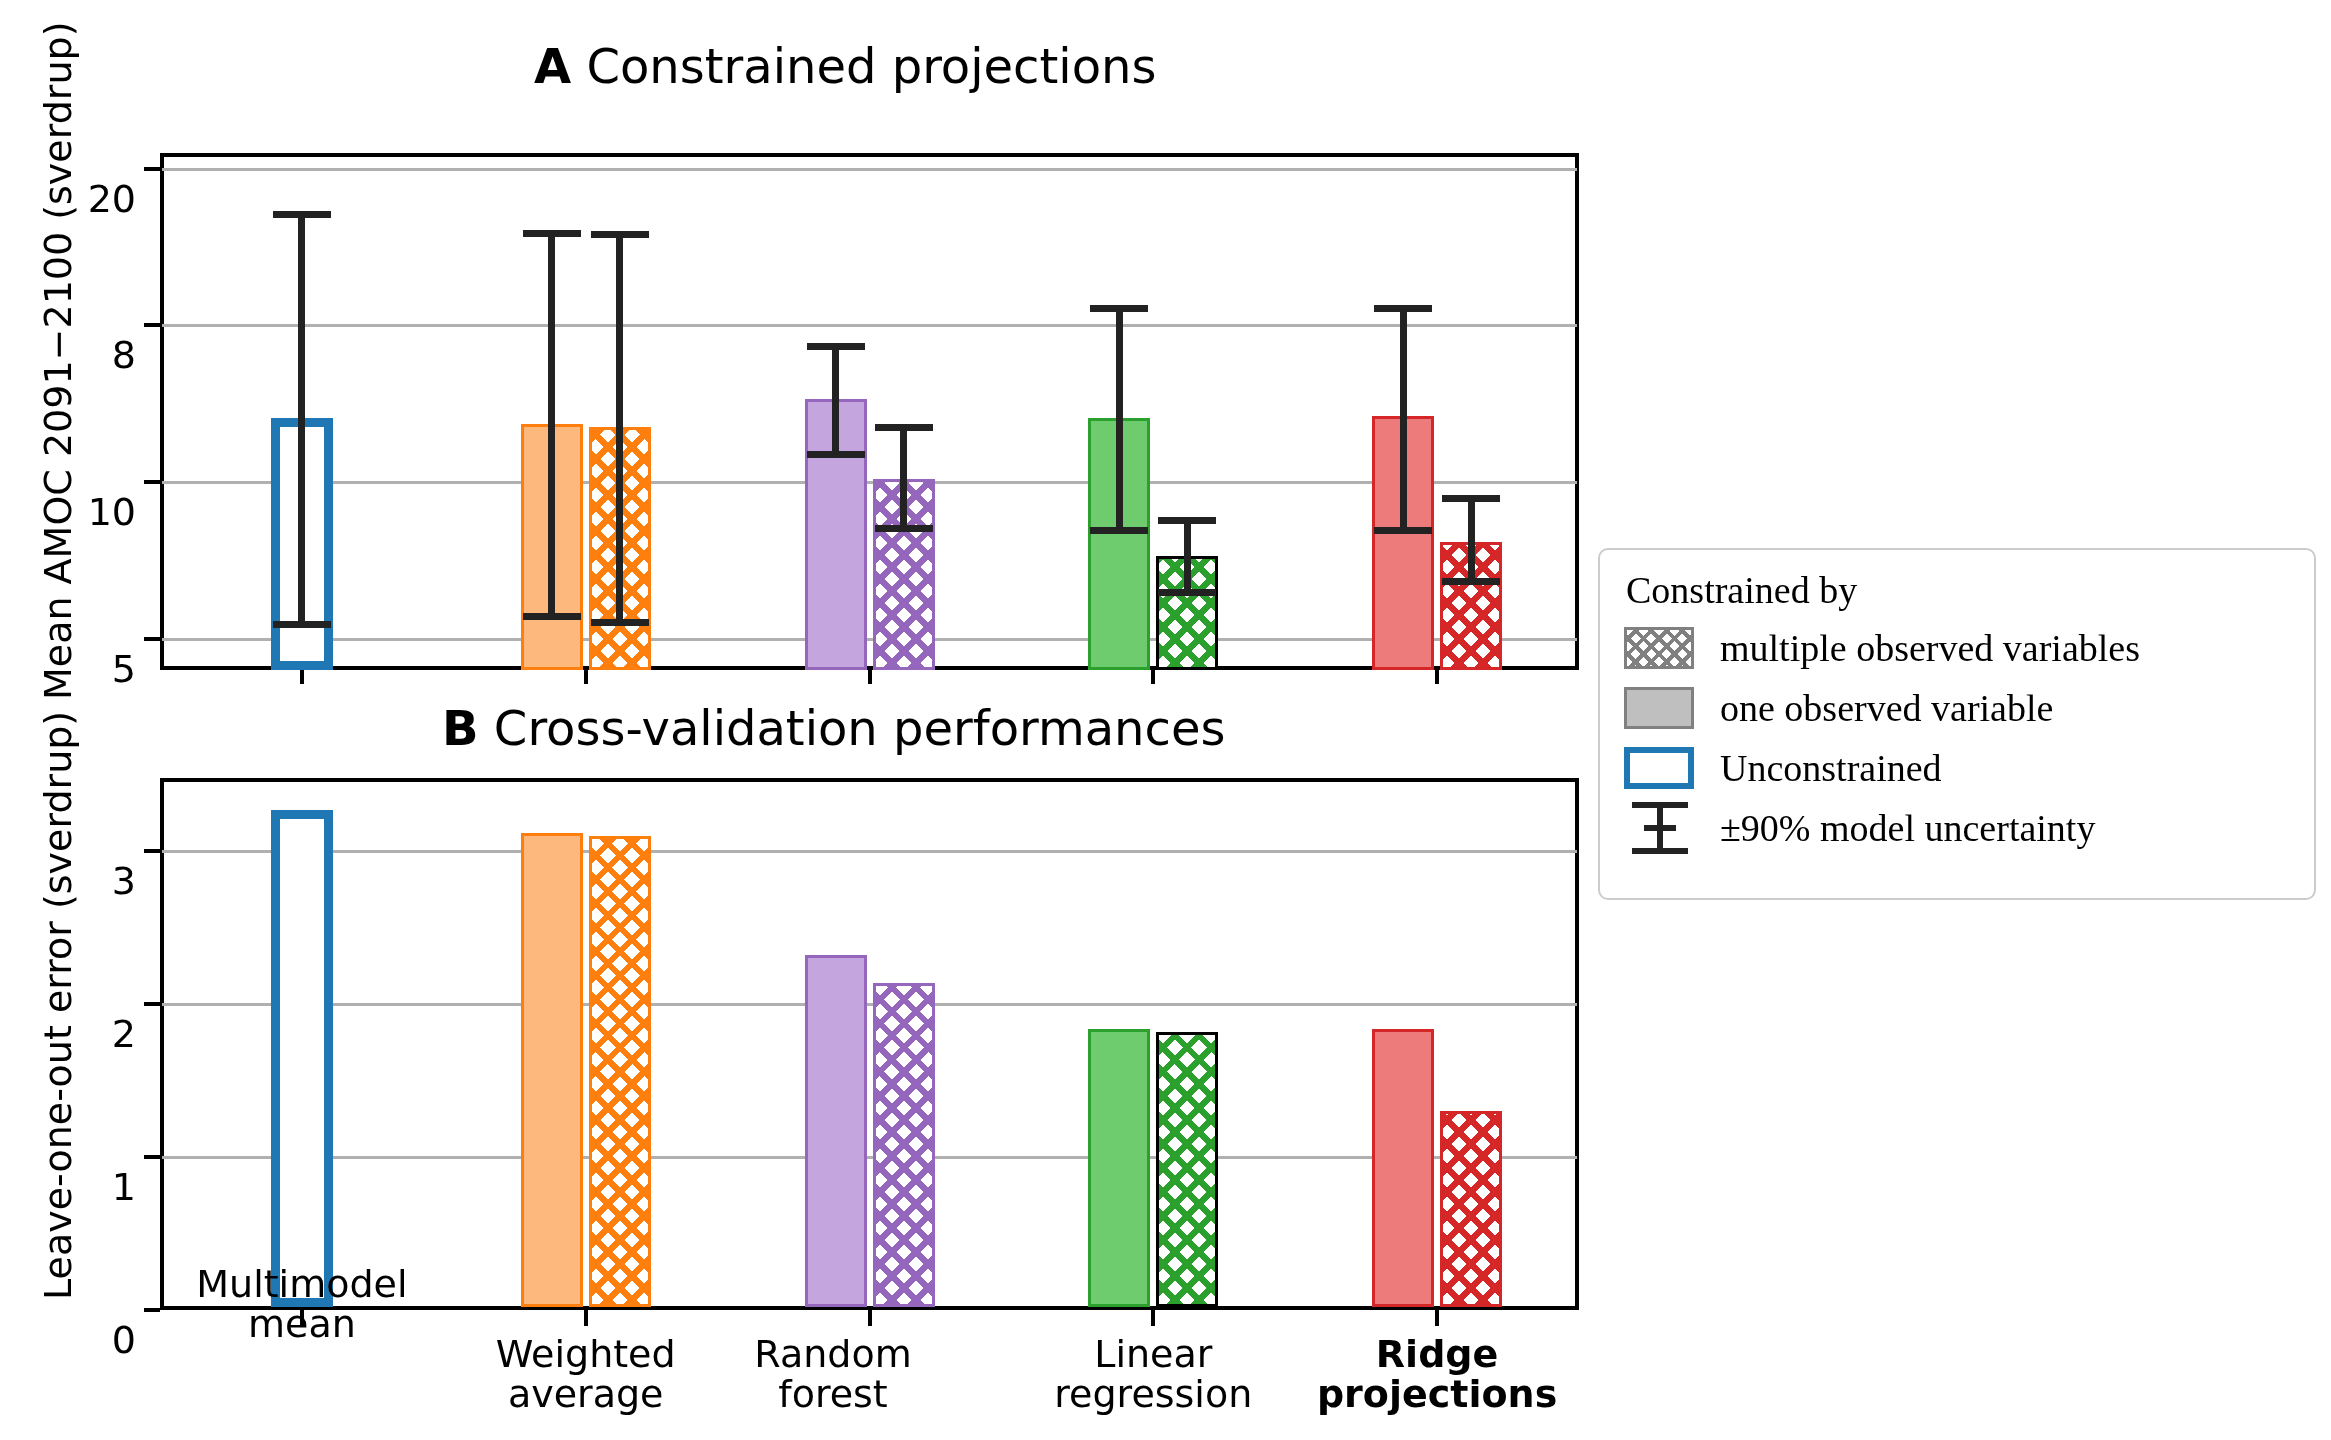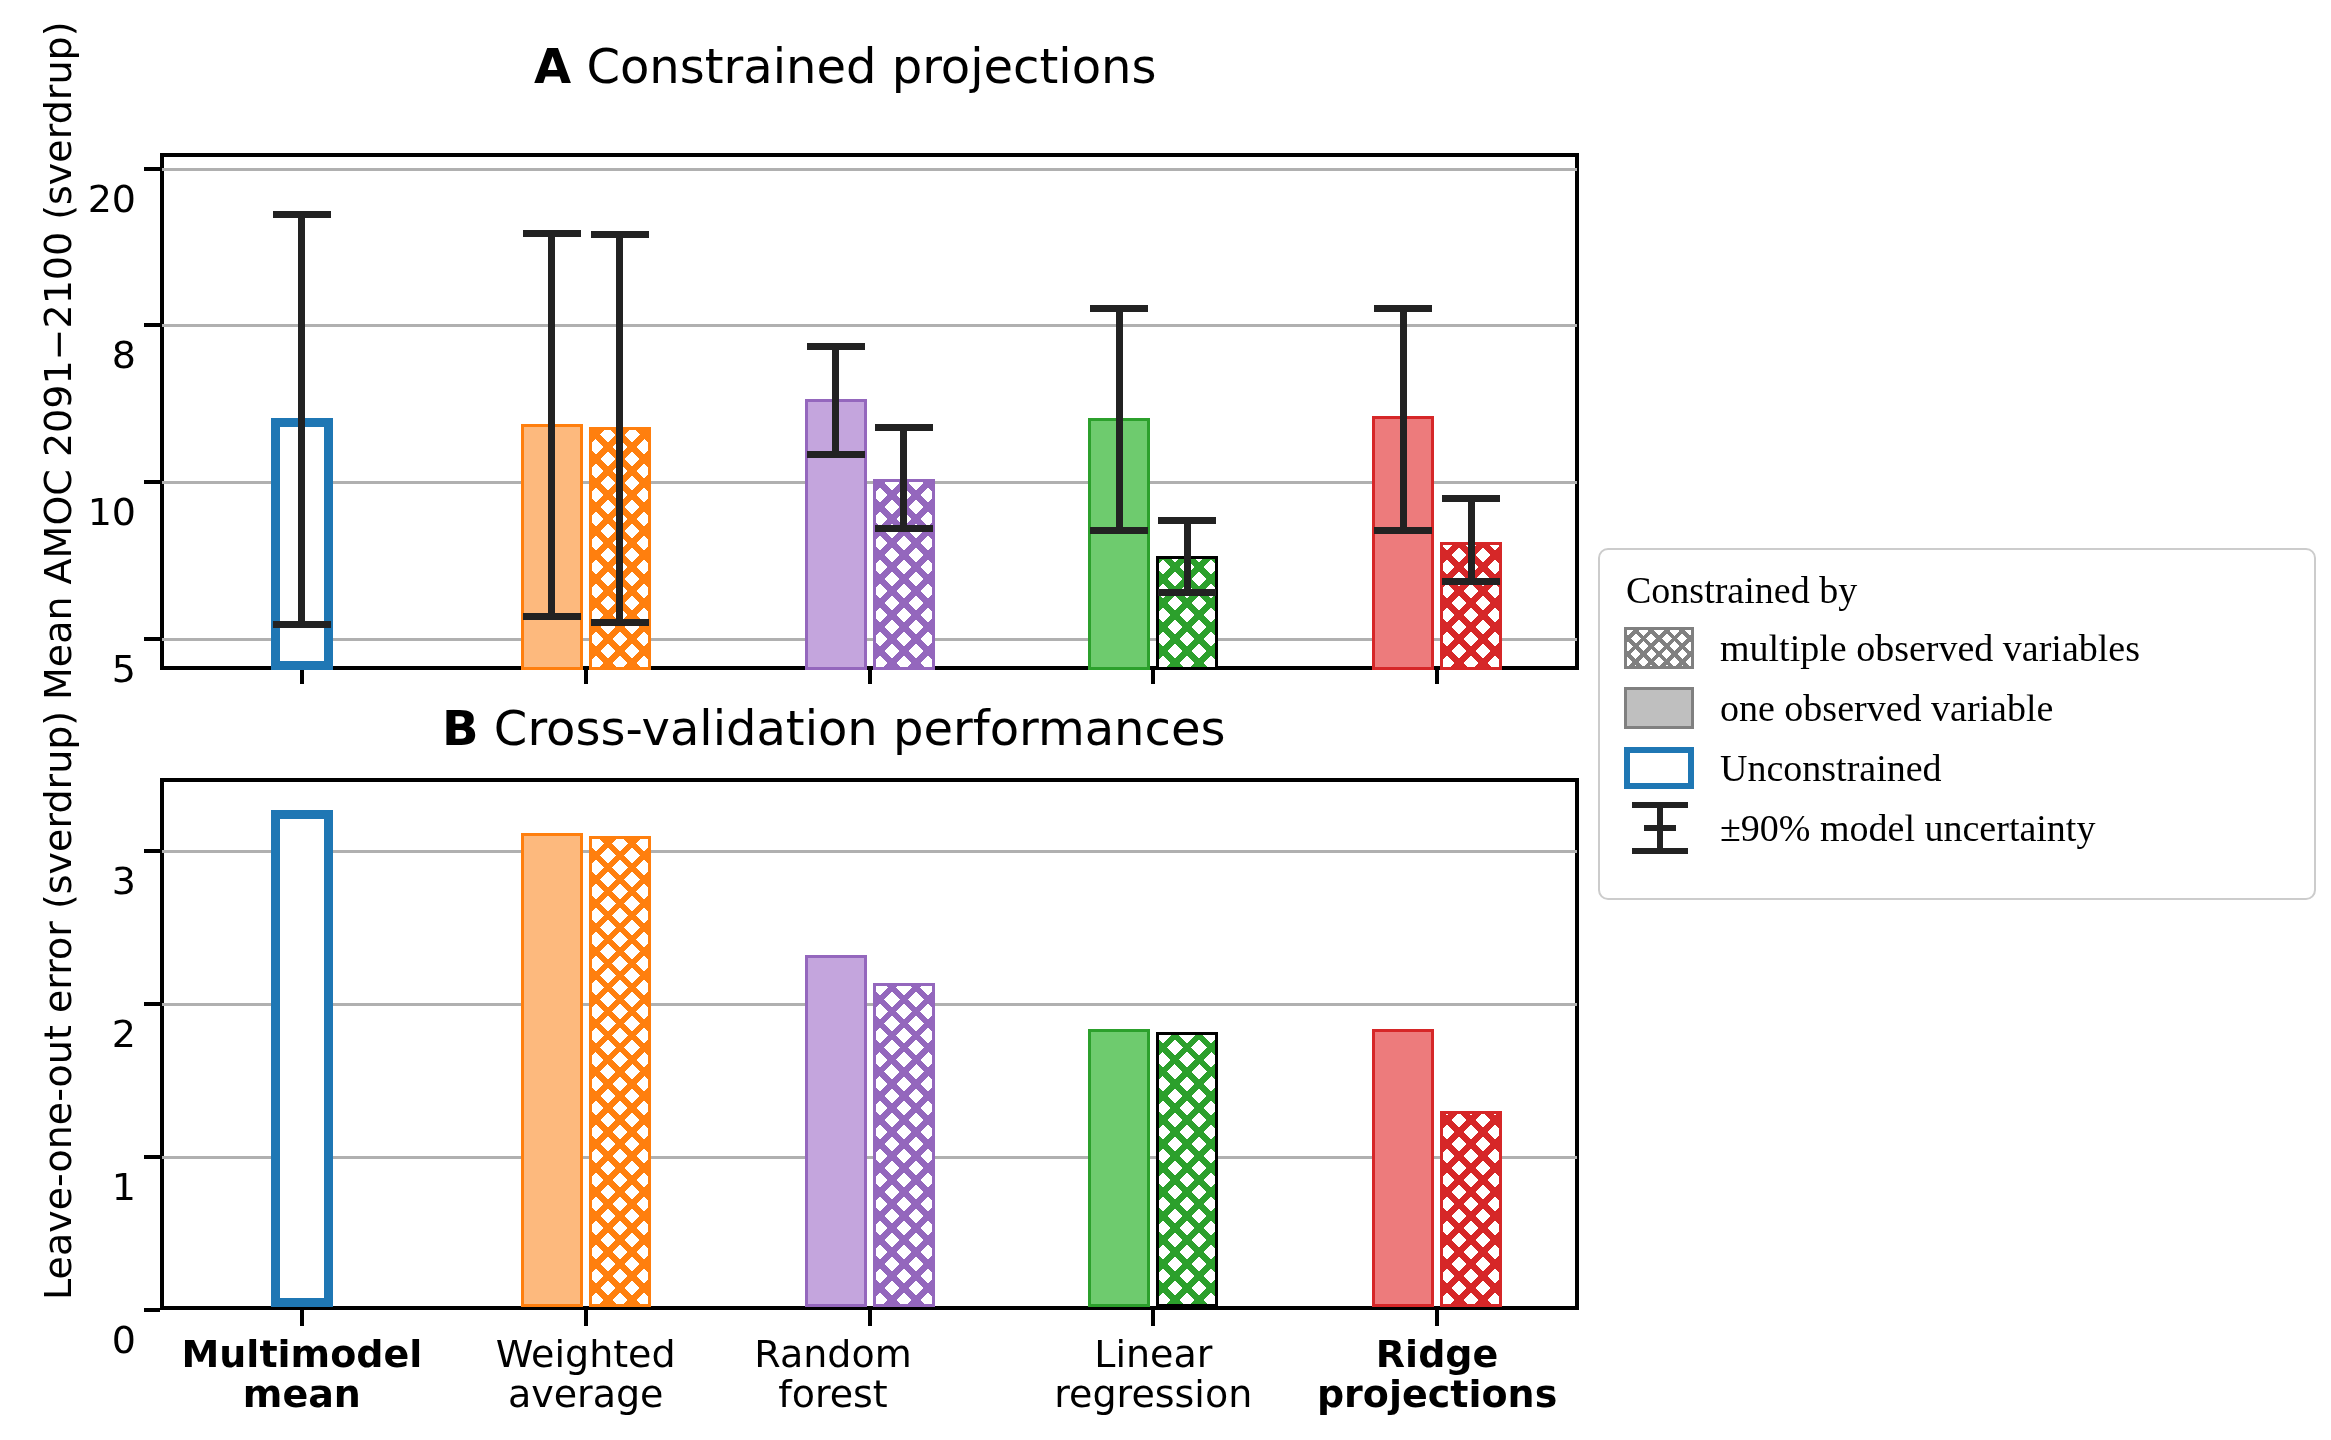--- a/index.html
+++ b/index.html
@@ -138,21 +138,21 @@
     <div class="bar" style="left:804.5px;top:955.3333333333334px;width:62px;height:351.66666666666663px;background:#c4a5dd;border:3px solid #9467bd;"></div>
     <div class="bar" style="left:872.5px;top:982.8505747126436px;width:62px;height:324.1494252873564px;background-color:#ffffff;background-image:repeating-linear-gradient(45deg,  transparent 0 11px, #9467bd 11px 17px),repeating-linear-gradient(-45deg, transparent 0 11px, #9467bd 11px 17px);border:3px solid #9467bd;"></div>
     <div class="bar" style="left:1088.3000000000002px;top:1028.712643678161px;width:62px;height:278.28735632183907px;background:#6ecb6e;border:3px solid #2ca02c;"></div>
     <div class="bar" style="left:1156.3000000000002px;top:1031.7701149425288px;width:62px;height:275.22988505747117px;background-color:#ffffff;background-image:repeating-linear-gradient(45deg,  transparent 0 11px, #2ca02c 11px 17px),repeating-linear-gradient(-45deg, transparent 0 11px, #2ca02c 11px 17px);border:3px solid #000000;"></div>
     <div class="bar" style="left:1372.1000000000001px;top:1028.712643678161px;width:62px;height:278.28735632183907px;background:#ed7b7c;border:3px solid #d62728;"></div>
     <div class="bar" style="left:1440.1000000000001px;top:1111.2643678160919px;width:62px;height:195.73563218390814px;background-color:#ffffff;background-image:repeating-linear-gradient(45deg,  transparent 0 11px, #d62728 11px 17px),repeating-linear-gradient(-45deg, transparent 0 11px, #d62728 11px 17px);border:3px solid #d62728;"></div>
   </div>
 
 <div id="xaxis-layer">
     <div class="xtick-mark" style="left:299.9px;top:1310px;"></div>
-    <div class="xtick-label" style="left:136.89999999999998px;top:1334px;width:330px;font-weight:bold;">Multimodel
+    <div class="xtick-label" style="left:136.89999999999998px;top:1264px;width:330px;">Multimodel
 mean</div>
     <div class="xtick-mark" style="left:583.7px;top:1310px;"></div>
     <div class="xtick-label" style="left:420.70000000000005px;top:1334px;width:330px;">Weighted
 average</div>
     <div class="xtick-mark" style="left:867.5px;top:1310px;"></div>
     <div class="xtick-label" style="left:668px;top:1334px;width:330px;">Random
 forest</div>
     <div class="xtick-mark" style="left:1151.3000000000002px;top:1310px;"></div>
     <div class="xtick-label" style="left:988.3000000000002px;top:1334px;width:330px;">Linear
 regression</div>

